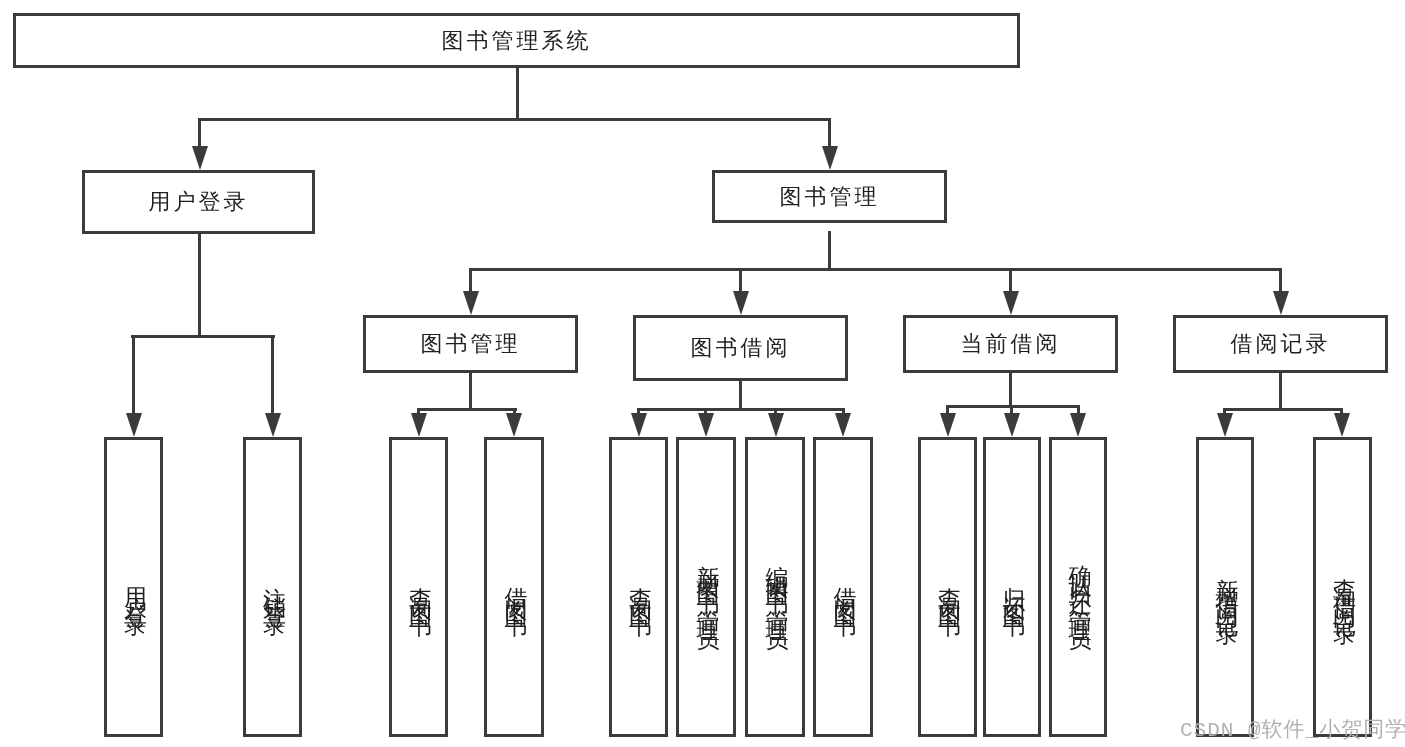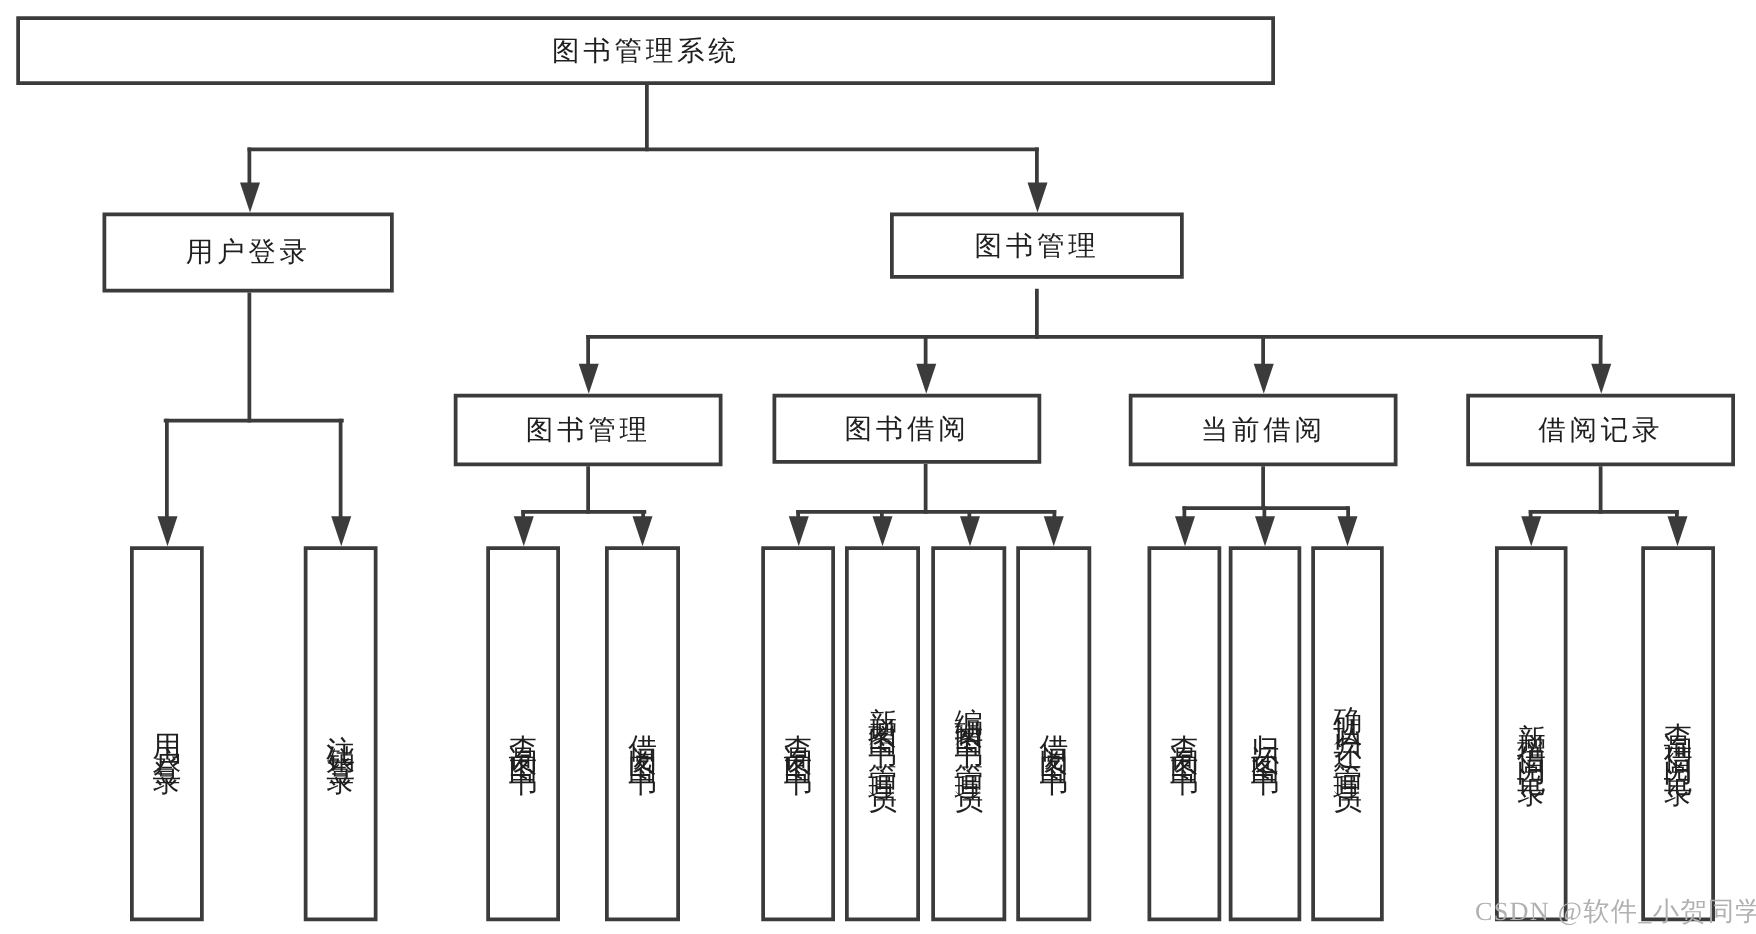--- a/index.html
+++ b/index.html
@@ -1,19 +1,19 @@
 <!DOCTYPE html>
 <html><head>
 <meta charset="utf-8">
 <style>
   html, body { margin:0; padding:0; background:#ffffff; }
   .canvas {
     position:relative; width:1405px; height:747px;
     background:#ffffff; overflow:hidden;
-    font-family:Liberation Serif, serif;
+    font-family:Liberation Mono, monospace;
     color:#1f1f1f;
   }
   .box {
     position:absolute; box-sizing:border-box;
     border:3px solid #3b3b3b; background:#ffffff;
     display:flex; align-items:center; justify-content:center;
   }
   .hlabel { font-size:22px; letter-spacing:3px; white-space:nowrap; }
   .vlabel {
     writing-mode:vertical-rl; text-orientation:mixed;
@@ -105,21 +105,21 @@
   <div class="box" style="left:82px;top:170px;width:233px;height:64px">
     <span class="hlabel">用户登录</span>
   </div>
   <div class="box" style="left:712px;top:170px;width:235px;height:53px">
     <span class="hlabel">图书管理</span>
   </div>
 
   <div class="box" style="left:363px;top:315px;width:215px;height:58px">
     <span class="hlabel">图书管理</span>
   </div>
-  <div class="box" style="left:618px;top:315px;width:215px;height:56px">
+  <div class="box" style="left:633px;top:315px;width:215px;height:66px">
     <span class="hlabel">图书借阅</span>
   </div>
   <div class="box" style="left:903px;top:315px;width:215px;height:58px">
     <span class="hlabel">当前借阅</span>
   </div>
   <div class="box" style="left:1173px;top:315px;width:215px;height:58px">
     <span class="hlabel">借阅记录</span>
   </div>
 
   <div class="box" style="left:104px;top:437px;width:59px;height:300px">

